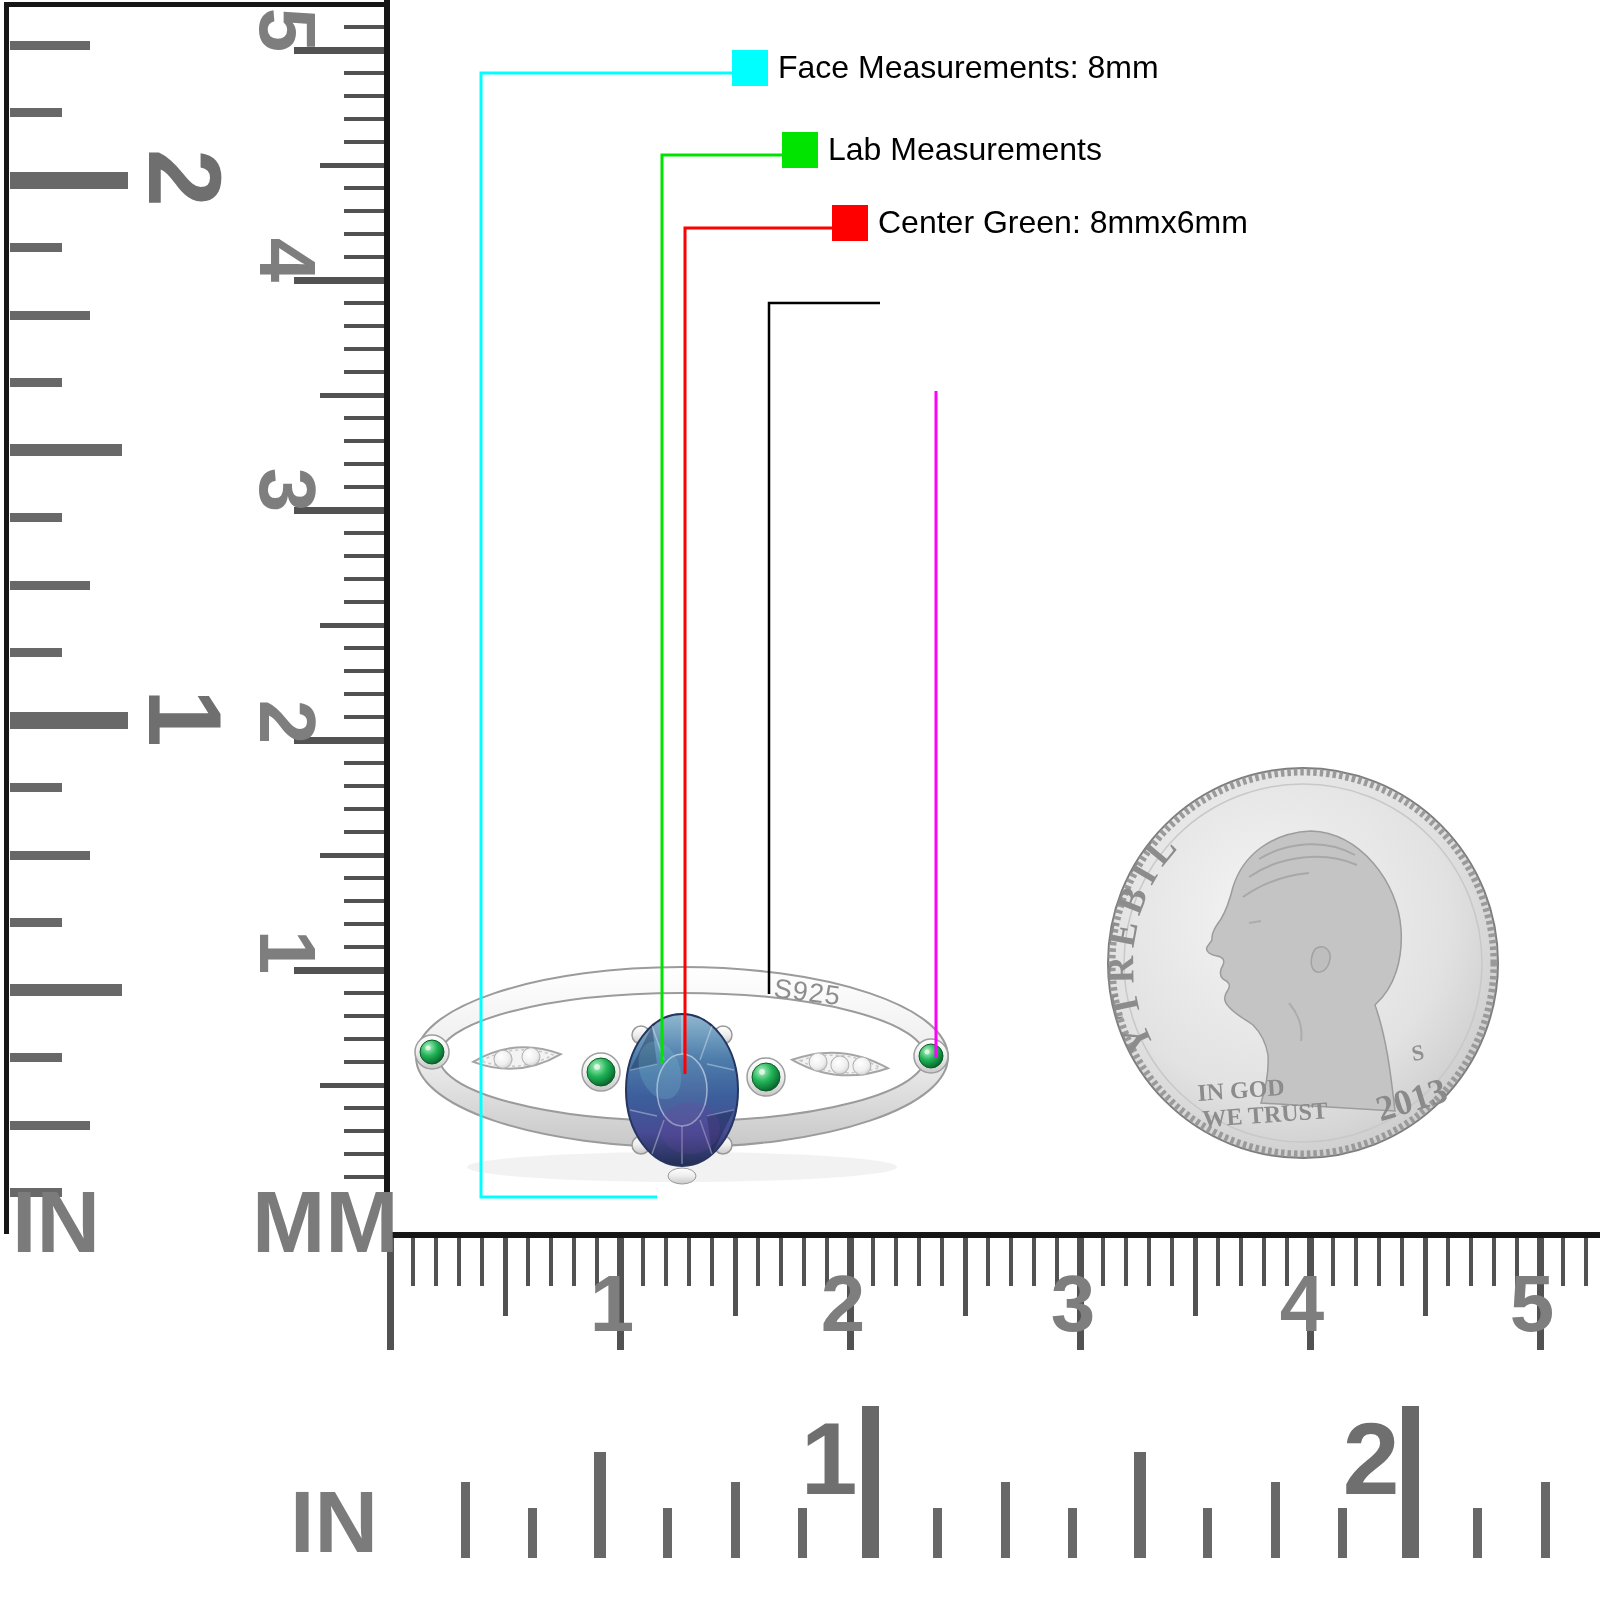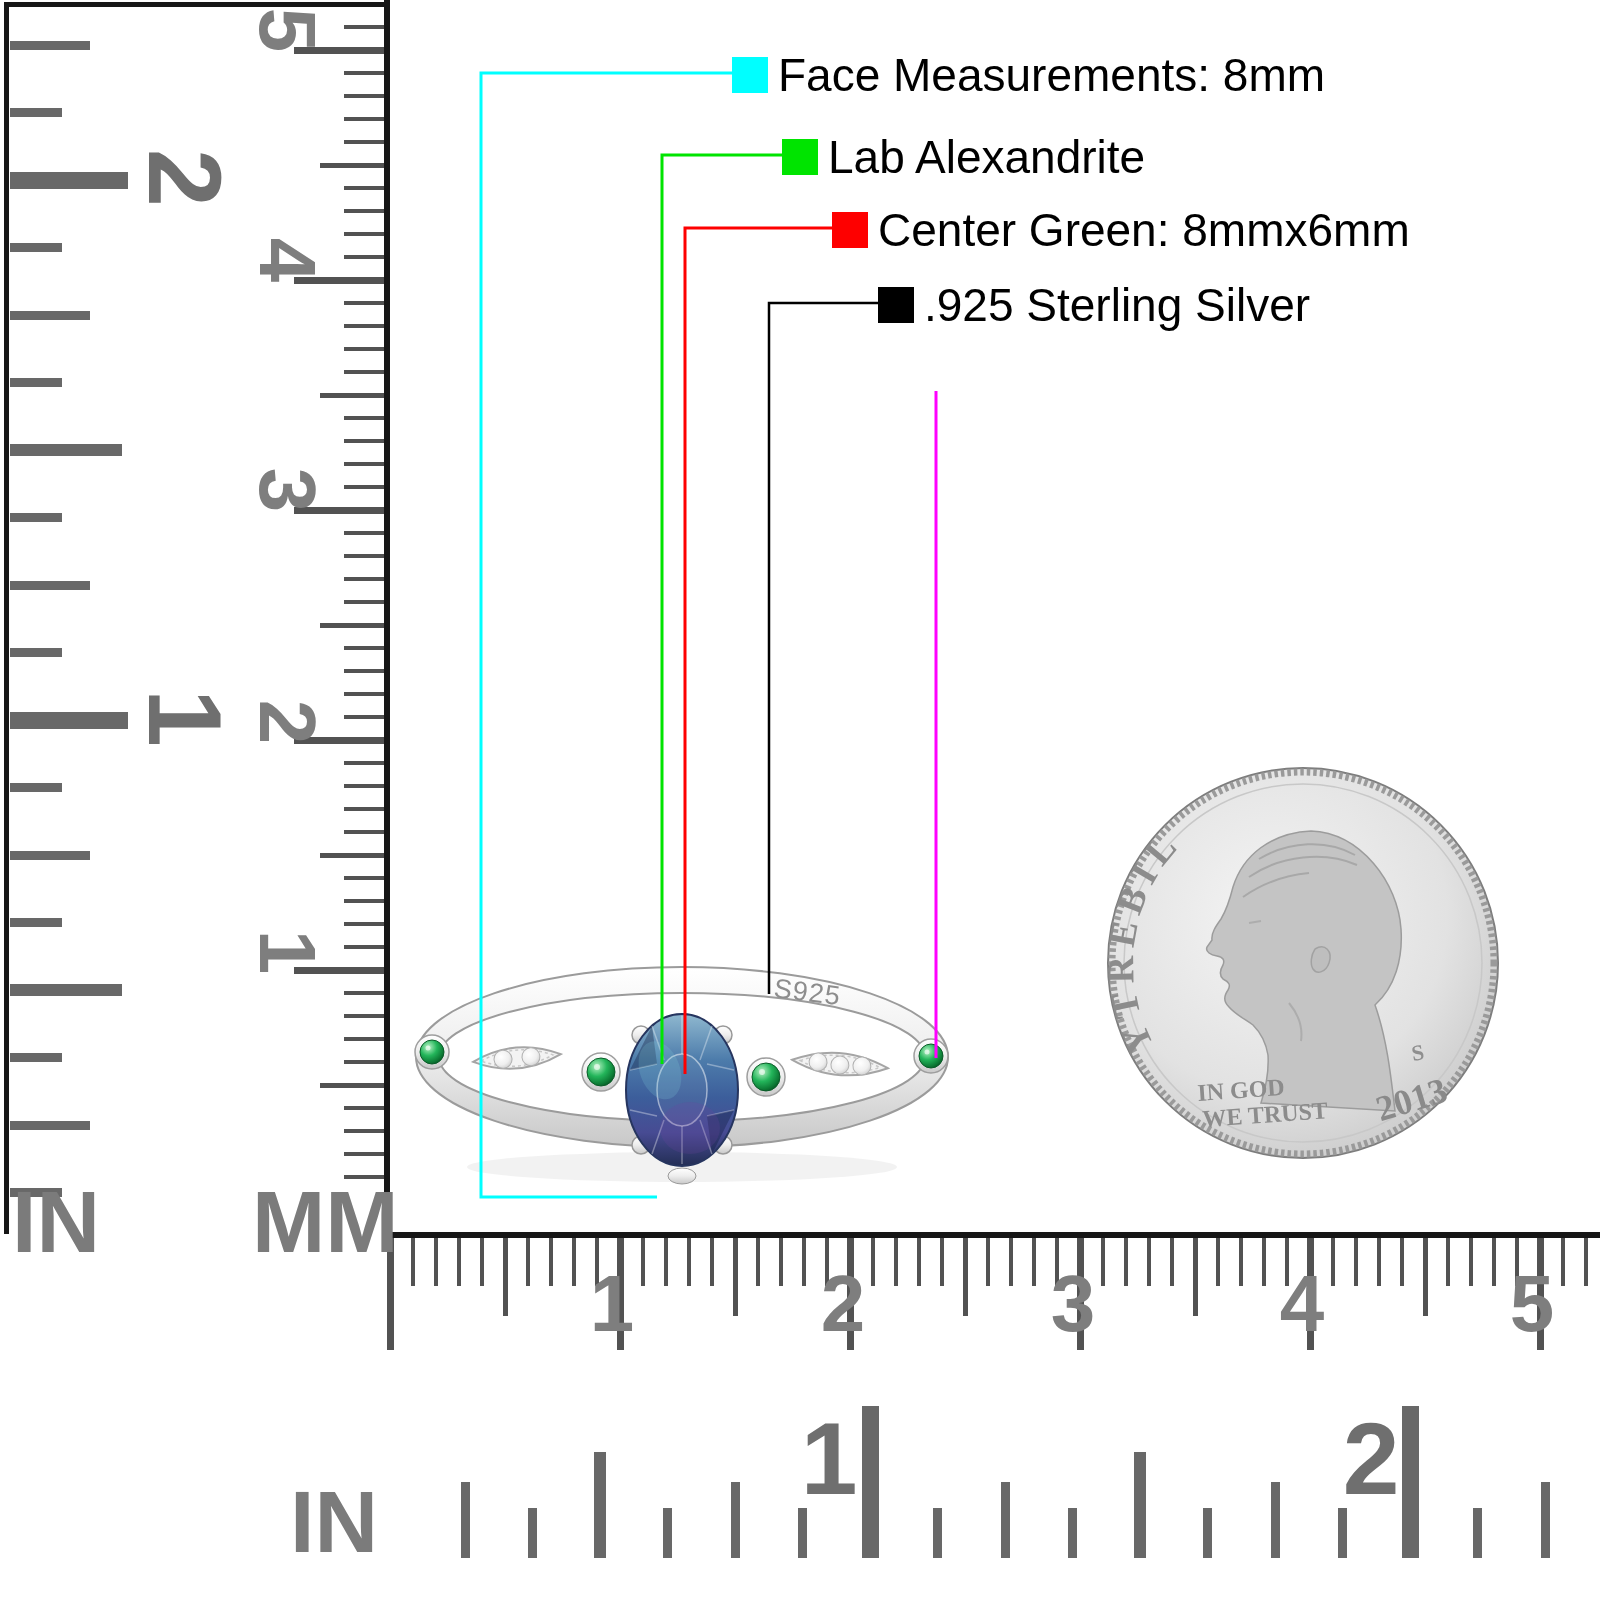--- a/index.html
+++ b/index.html
@@ -10,21 +10,21 @@
   .edge{position:absolute;background:#161616;z-index:2}
   .num{position:absolute;z-index:2;color:#6f6f6f;font-weight:bold;display:flex;align-items:center;justify-content:center;line-height:1}
   .rot{transform:rotate(90deg)}
   .cm{color:#7e7e7e}
   .unit{position:absolute;z-index:2;color:#7b7b7b;font-weight:bold;font-size:88px;line-height:1}
   .ring-svg{position:absolute;left:400px;top:945px;width:565px;height:270px;z-index:3}
   .coin-svg{position:absolute;left:1103px;top:763px;width:400px;height:400px;z-index:3}
   .lines{position:absolute;left:0;top:0;width:1600px;height:1600px;z-index:8;pointer-events:none}
   .callout{position:absolute;display:flex;align-items:center;gap:10px;z-index:9}
   .callout .sq{width:36px;height:36px;flex:0 0 36px}
-  .callout .lbl{font-size:46px;color:#000;white-space:nowrap;line-height:1.1}
+  .callout .lbl{font-size:32px;color:#000;white-space:nowrap;line-height:1.1}
 </style>
 </head>
 <body>
 
 <div class="canvas" id="canvas">
 
   <div class="edge" style="left:4px;top:2px;width:384px;height:5px"></div>
   <div class="edge" style="left:4px;top:2px;width:5px;height:1232px"></div>
   <div class="edge" style="left:384px;top:0;width:6px;height:1237px"></div>
   <div class="edge" style="left:384px;top:1232px;width:1216px;height:6px"></div>
@@ -178,29 +178,25 @@
     <polyline points="880,303 769,303 769,994" fill="none" stroke="#000000" stroke-width="2.5"></polyline>
     <polyline points="936,391 936,1058" fill="none" stroke="#FF00FF" stroke-width="3"></polyline>
   </svg>
 
   <div class="callout" style="left:732px;top:50px">
     <div class="sq" style="background: rgb(0, 255, 255);"></div>
     <div class="lbl">Face Measurements: 8mm</div>
   </div>
   <div class="callout" style="left:782px;top:132px">
     <div class="sq" style="background: rgb(0, 228, 0);"></div>
-    <div class="lbl">Lab Alexandrite</div>
+    <div class="lbl">Lab Measurements</div>
   </div>
   <div class="callout" style="left:832px;top:205px">
     <div class="sq" style="background: rgb(254, 0, 0);"></div>
     <div class="lbl">Center Green: 8mmx6mm</div>
-  </div>
-  <div class="callout" style="left:878px;top:280px">
-    <div class="sq" style="background: rgb(0, 0, 0);"></div>
-    <div class="lbl">.925 Sterling Silver</div>
   </div>
 
 <div class="tick" style="left: 10px; top: 1188px; width: 52px; height: 9px; background: rgb(104, 104, 104);"></div>
     <div class="tick" style="left: 10px; top: 1121px; width: 80px; height: 9px; background: rgb(104, 104, 104);"></div>
     <div class="tick" style="left: 10px; top: 1053px; width: 52px; height: 9px; background: rgb(104, 104, 104);"></div>
     <div class="tick" style="left: 10px; top: 984px; width: 112px; height: 12px; background: rgb(104, 104, 104);"></div>
     <div class="tick" style="left: 10px; top: 918px; width: 52px; height: 9px; background: rgb(104, 104, 104);"></div>
     <div class="tick" style="left: 10px; top: 851px; width: 80px; height: 9px; background: rgb(104, 104, 104);"></div>
     <div class="tick" style="left: 10px; top: 783px; width: 52px; height: 9px; background: rgb(104, 104, 104);"></div>
     <div class="tick" style="left: 10px; top: 712px; width: 118px; height: 17px; background: rgb(104, 104, 104);"></div>

